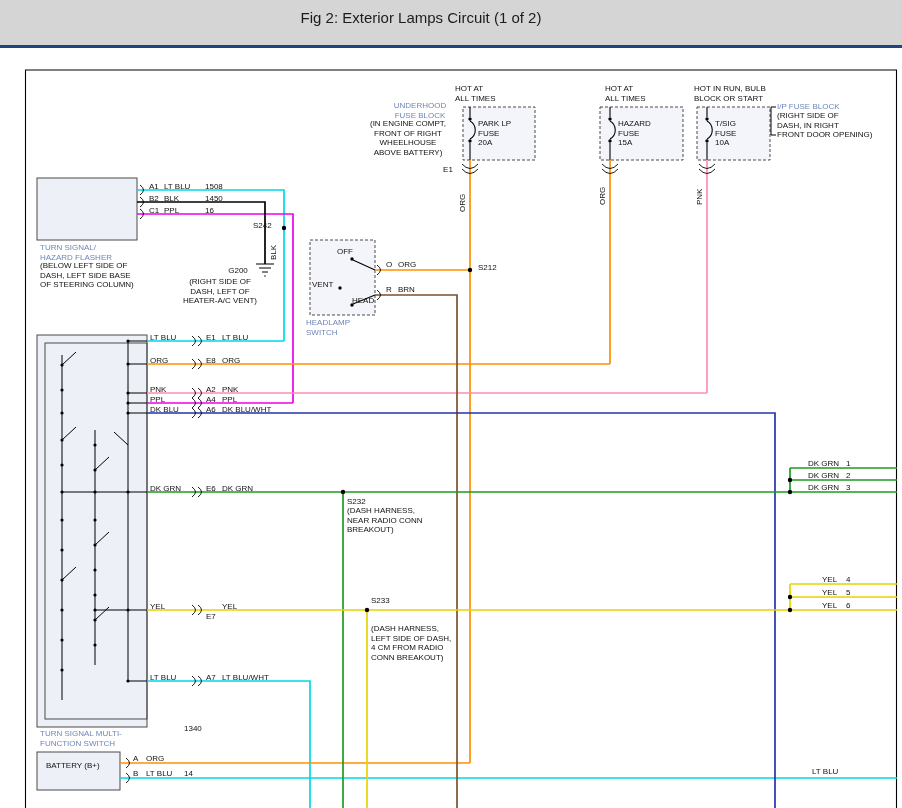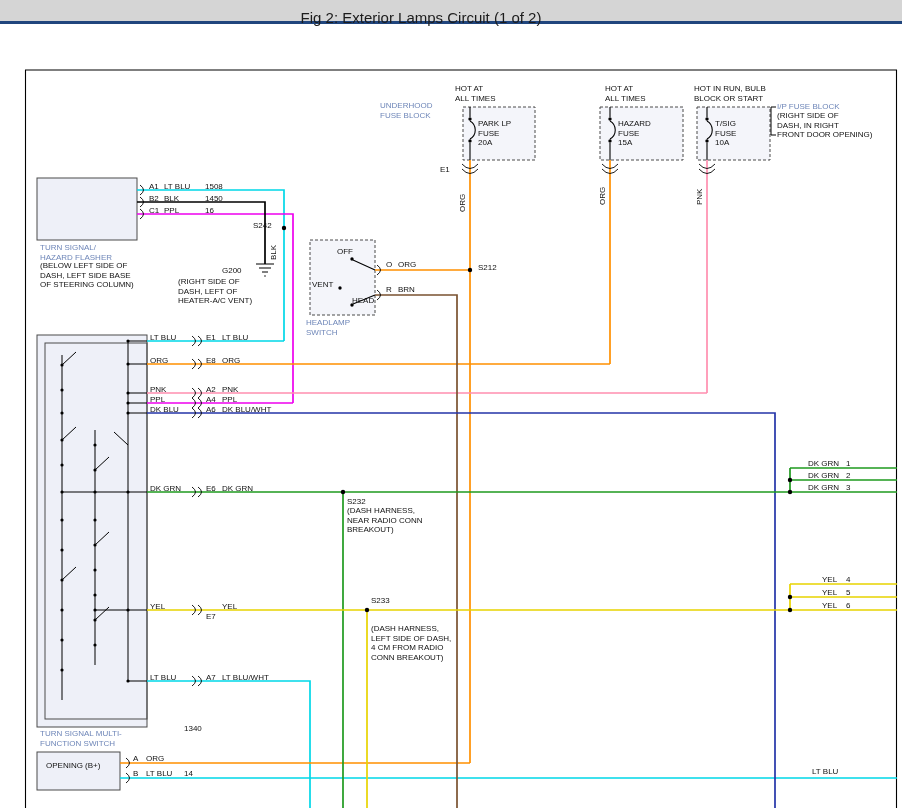--- a/index.html
+++ b/index.html
@@ -1,26 +1,26 @@
 <!DOCTYPE html>
 <html><head>
 <meta charset="utf-8">
 <style>
   *{margin:0;padding:0;box-sizing:border-box}
   body{background:#ffffff}
   .stage{position:relative;width:902px;height:808px;background:#fff;
          font-family:"Liberation Sans",sans-serif;overflow:hidden}
-  .titlebar{position:absolute;left:0;top:0;width:902px;height:24px;
+  .titlebar{position:absolute;left:0;top:0;width:902px;height:48px;
             background:#d5d5d5;border-bottom:3px solid #20457d}
   .title{position:absolute;left:0;top:9px;width:842px;text-align:center;
          font-size:15px;color:#1c1c1c}
   .t{position:absolute;font-size:8px;line-height:1.2;color:#111;
      white-space:pre-line}
   .b{color:#6e86b8}
-  .r{text-align:left}
+  .r{text-align:center}
   .c{text-align:left}
   .vt{transform:rotate(-90deg);transform-origin:0 0}
   svg{position:absolute;left:0;top:0}
   .w{fill:none;stroke-width:1.7}
   .wk{fill:none;stroke:#000;stroke-width:1.1}
   .thin{stroke-width:1}
   .arc{fill:none;stroke:#000;stroke-width:.9}
   .cyan{stroke:#00d8e8}.mag{stroke:#ee00ee}.pinkw{stroke:#ff8fb0}
   .orgw{stroke:#ff9000}.brnw{stroke:#7a5230}.grnw{stroke:#1f9a1f}
   .yelw{stroke:#e8d400}.nvyw{stroke:#2434a8}.blkw{stroke:#000}
@@ -118,20 +118,24 @@
 
   <div class="t c" style="left:455px;top:84px;width:52px">HOT AT
 ALL TIMES</div>
   <div class="t c" style="left:605px;top:84px;width:52px">HOT AT
 ALL TIMES</div>
   <div class="t" style="left:694px;top:84px">HOT IN RUN, BULB
 BLOCK OR START</div>
 
   <div class="t b r" style="left:380px;top:101px;width:80px">UNDERHOOD
 FUSE BLOCK</div>
+  <div class="t r" style="left:356px;top:119px;width:104px">(IN ENGINE COMPT,
+FRONT OF RIGHT
+WHEELHOUSE
+ABOVE BATTERY)</div>
   <div class="t" style="left:478px;top:119px">PARK LP
 FUSE
 20A</div>
   <div class="t r" style="left:440px;top:165px;width:16px">E1</div>
   <div class="t vt" style="left:458px;top:212px">ORG</div>
 
   <div class="t b" style="left:777px;top:102px">I/P FUSE BLOCK</div>
   <div class="t" style="left:777px;top:111px">(RIGHT SIDE OF
 DASH, IN RIGHT
 FRONT DOOR OPENING)</div>
@@ -221,21 +225,21 @@
   <div class="t" style="left:808px;top:483px">DK GRN</div>
   <div class="t" style="left:846px;top:483px">3</div>
   <div class="t" style="left:822px;top:575px">YEL</div>
   <div class="t" style="left:846px;top:575px">4</div>
   <div class="t" style="left:822px;top:588px">YEL</div>
   <div class="t" style="left:846px;top:588px">5</div>
   <div class="t" style="left:822px;top:601px">YEL</div>
   <div class="t" style="left:846px;top:601px">6</div>
   <div class="t" style="left:812px;top:767px">LT BLU</div>
 
-  <div class="t" style="left:46px;top:761px">OPENING (B+)</div>
+  <div class="t" style="left:46px;top:761px">BATTERY (B+)</div>
   <div class="t" style="left:133px;top:754px">A</div>
   <div class="t" style="left:146px;top:754px">ORG</div>
   <div class="t" style="left:184px;top:724px">1340</div>
   <div class="t" style="left:133px;top:769px">B</div>
   <div class="t" style="left:146px;top:769px">LT BLU</div>
   <div class="t" style="left:184px;top:769px">14</div>
 
 </div>
 
 </body></html>

